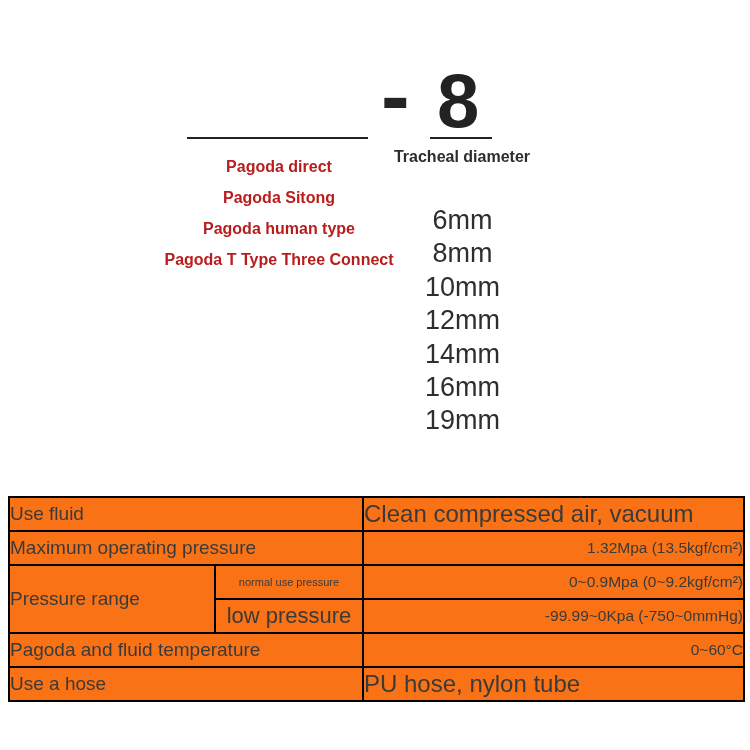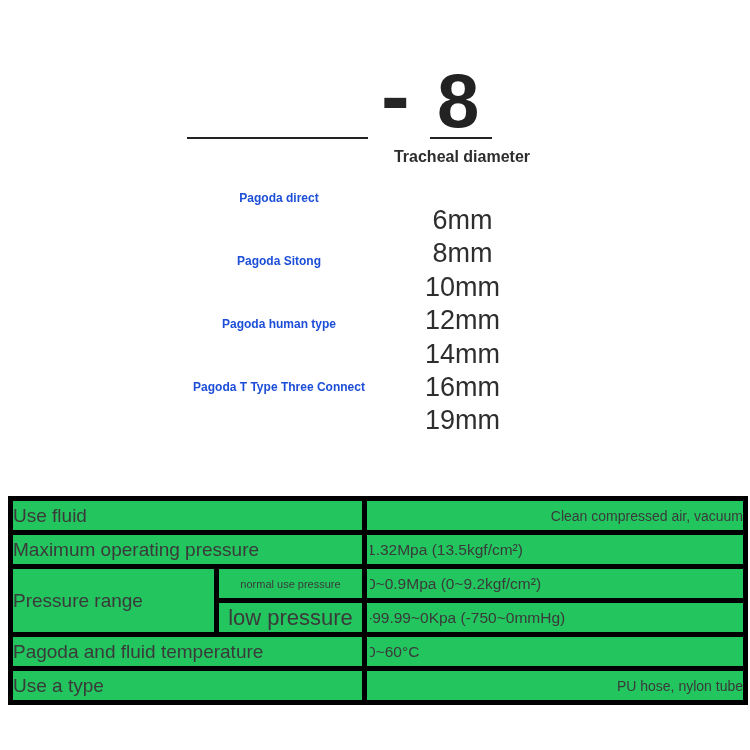--- a/index.html
+++ b/index.html
@@ -39,52 +39,52 @@
     width:170px; text-align:center;
     font-size:16px; font-weight:700; color:#2d2d2d;
   }
 
   
   .variant-list {
     position:absolute; left:79px; top:151px;
     width:400px; text-align:center;
   }
   .variant-list .variant-item {
-    font-size:12px; font-weight:700; color:#1d4ed8;
-    line-height:31px; white-space:nowrap;margin-top:32px;
+    font-size:16px; font-weight:700; color:#b91c1c;
+    line-height:31px; white-space:nowrap;
   }
 
   
   .diameter-list {
     position:absolute; left:405px; top:204px;
     width:115px; text-align:center;
   }
   .diameter-list .diameter-item {
     font-size:27px; font-weight:400; color:#2e2e2e;
     line-height:33.4px; white-space:nowrap;
   }
 
   
   table.spec {
     position:absolute; left:8px; top:496px;
     width:735px;
     border-collapse:collapse; table-layout:fixed;
   }
   table.spec td {
-    border:5px solid #000000;
+    border:2px solid #000000;
     height:34px; padding:0;
     color:#3a3a3a; white-space:nowrap; overflow:hidden;
-    vertical-align:middle; background:#22c55e;
+    vertical-align:middle; background:#f97316;
   }
   td.shade { background:#d8d8d8; }
   td.lbl   { font-size:19px; text-align:left; padding-left:26px; }
   td.sub-sm{ font-size:11px; text-align:center; }
   td.sub-lg{ font-size:22px; text-align:center; }
-  td.val-lg{ font-size:14px; text-align:right; }
-  td.val-sm{ font-size:15.5px; text-align:left;border-radius:8px; }
+  td.val-lg{ font-size:24px; text-align:left; }
+  td.val-sm{ font-size:15.5px; text-align:right; }
 </style>
 </head>
 <body>
 
 <div class="sheet">
 
   <span class="model-dash">-</span>
   <span class="model-size">8</span>
   <div class="variant-underline"></div>
   <div class="model-underline"></div>
@@ -129,19 +129,19 @@
       </tr>
       <tr>
         <td class="sub-lg">low pressure</td>
         <td class="val-sm">-99.99~0Kpa (-750~0mmHg)</td>
       </tr>
       <tr>
         <td class="lbl shade" colspan="2">Pagoda and fluid temperature</td>
         <td class="val-sm shade">0~60°C</td>
       </tr>
       <tr>
-        <td class="lbl" colspan="2">Use a type</td>
+        <td class="lbl" colspan="2">Use a hose</td>
         <td class="val-lg">PU hose, nylon tube</td>
       </tr>
     </tbody>
   </table>
 
 </div>
 
 </body></html>

